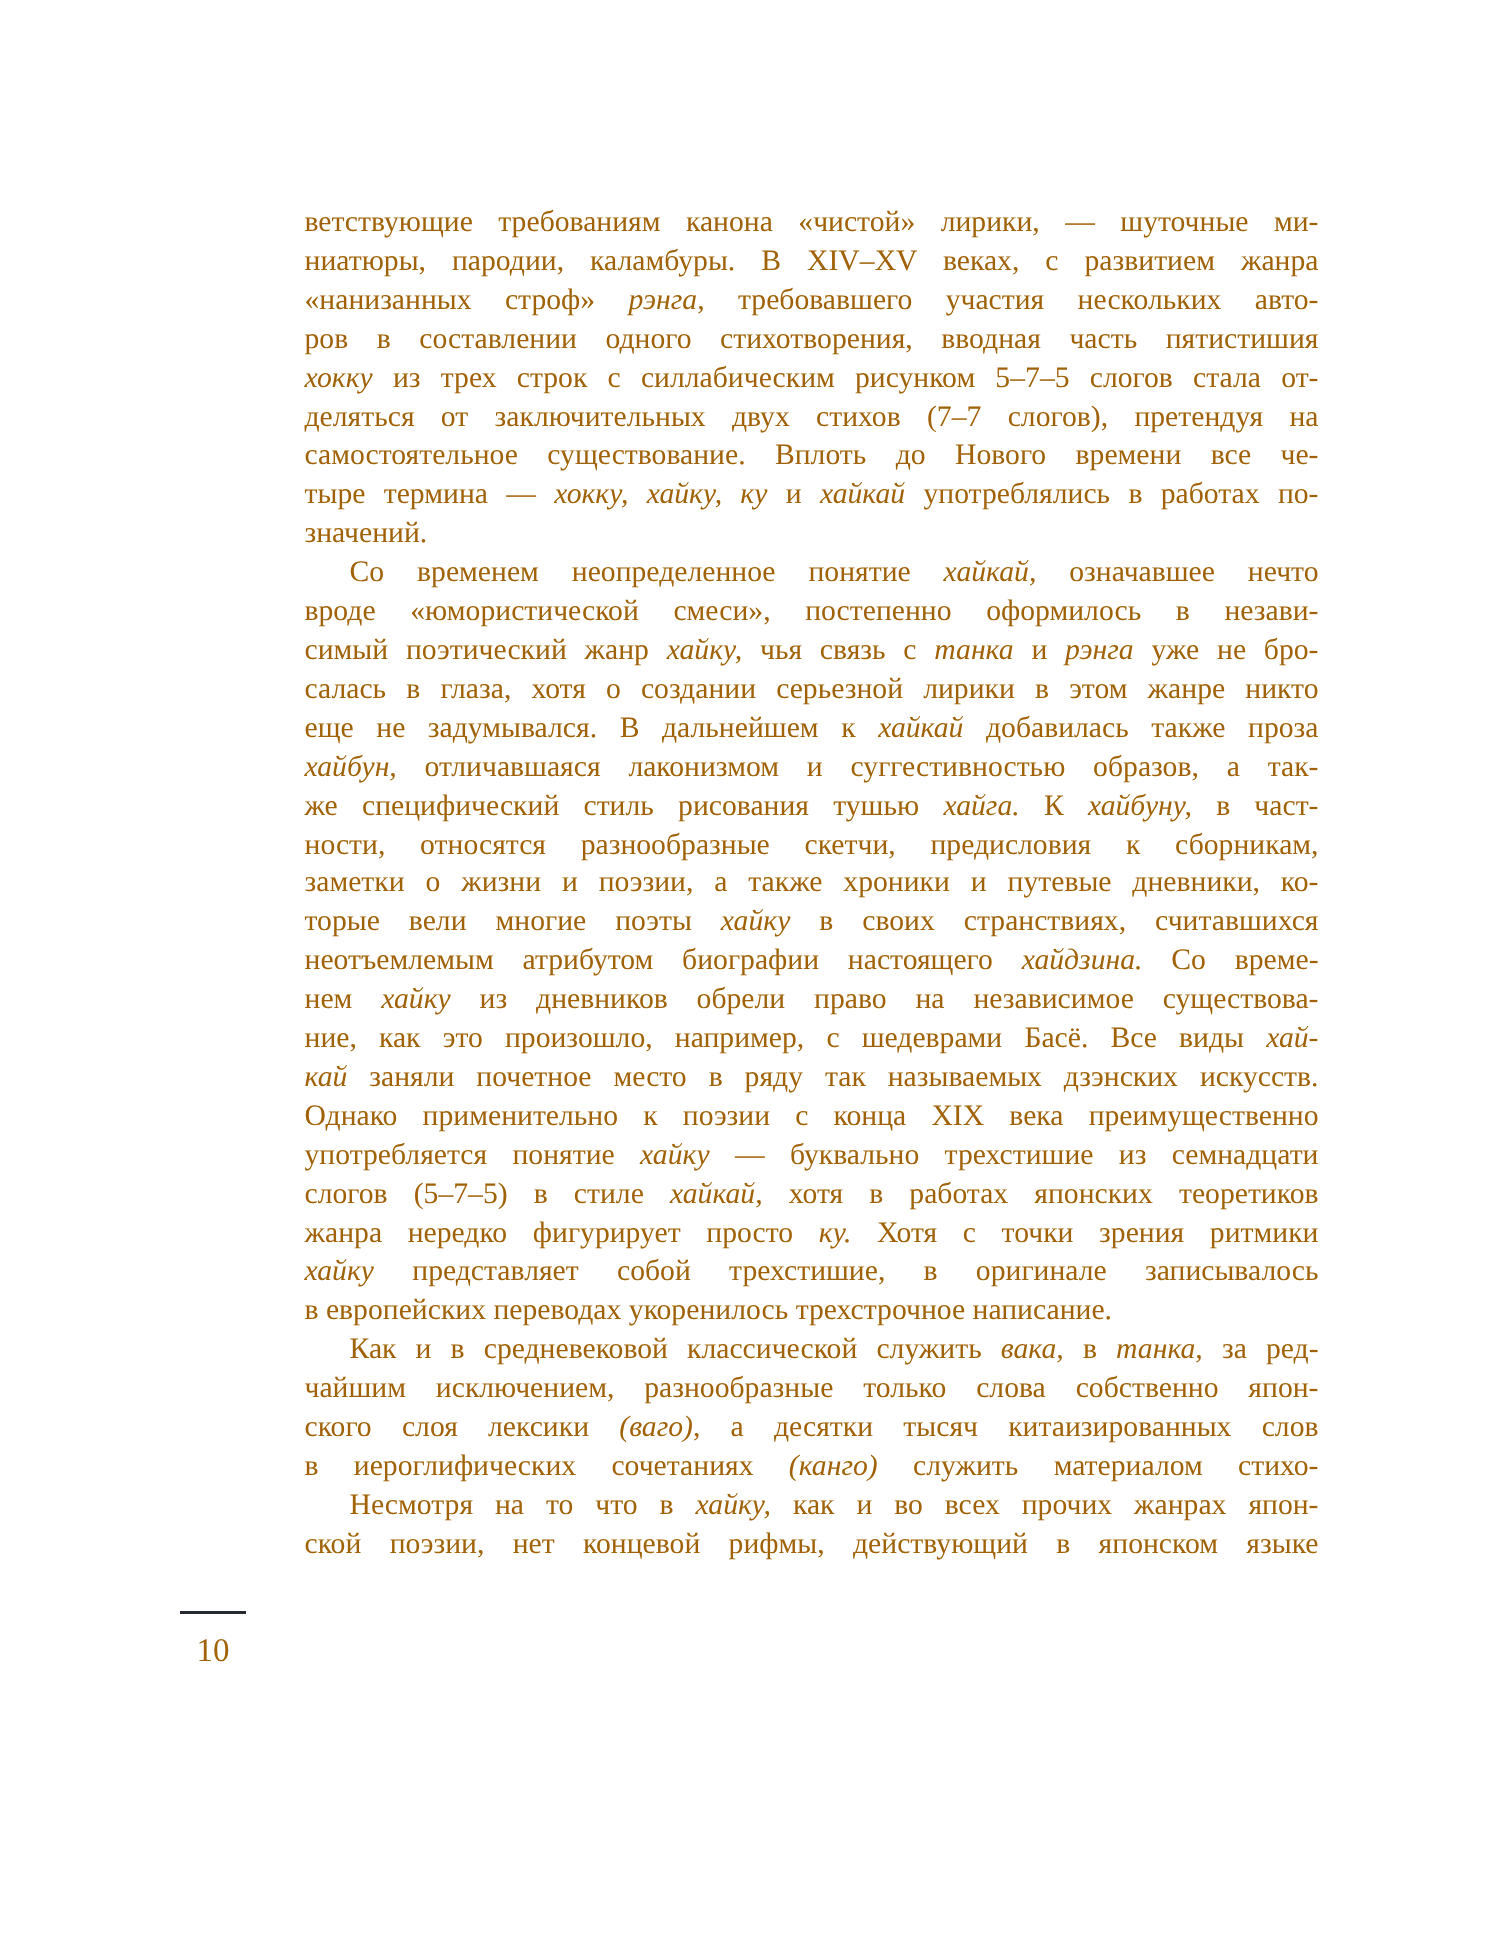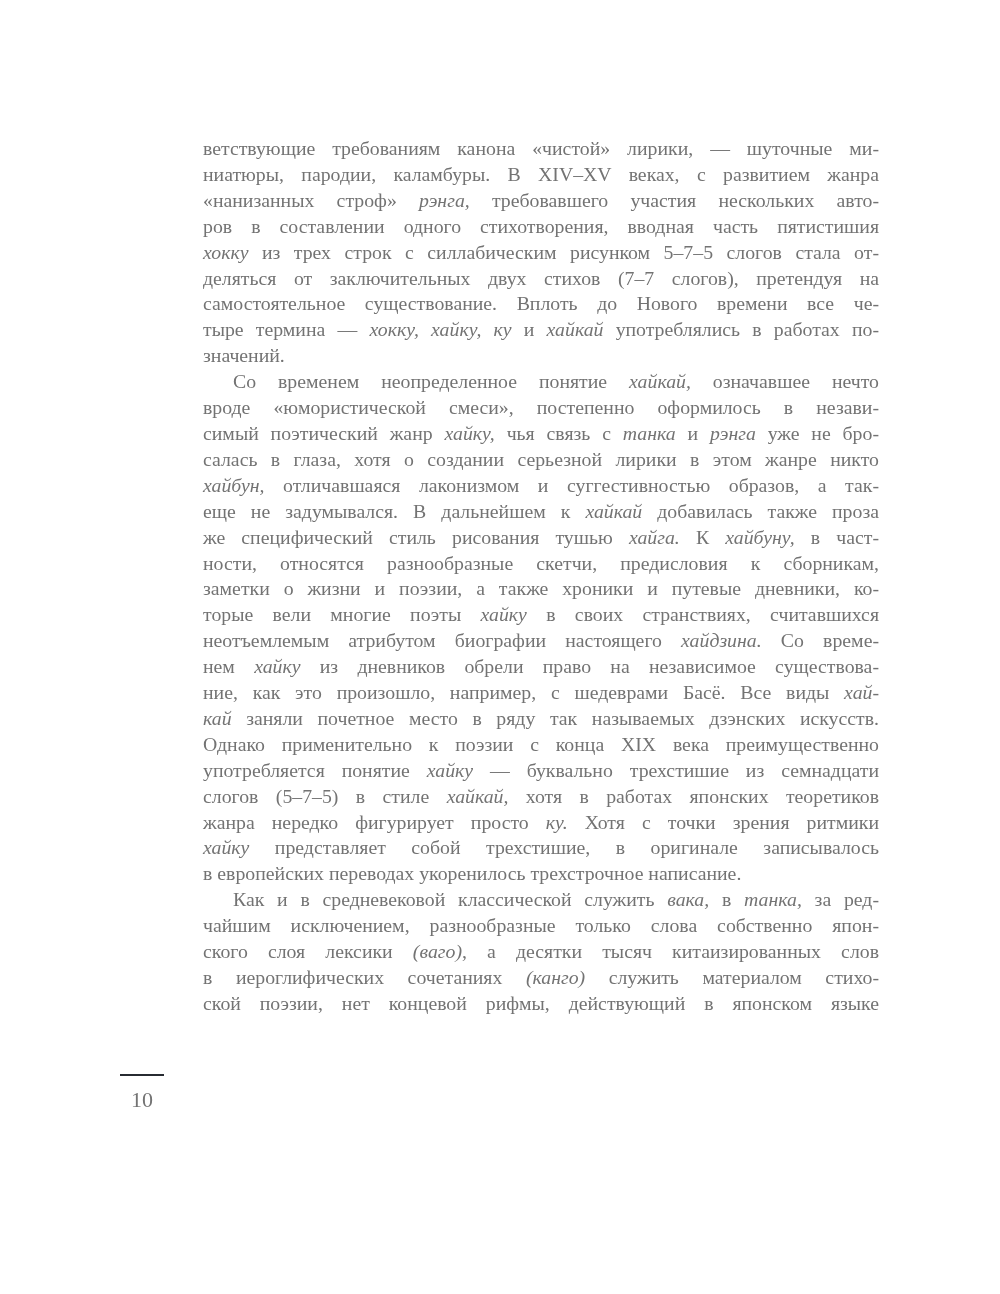--- a/index.html
+++ b/index.html
@@ -6,21 +6,21 @@
     margin: 0;
     padding: 0;
     background: #ffffff;
   }
   .page {
     position: relative;
     width: 1000px;
     height: 1294px;
     background: #ffffff;
     font-family: "Liberation Serif", "DejaVu Serif", serif;
-    color: #737373;
+    color: #a16207;
     overflow: hidden;
   }
   .text-block {
     position: absolute;
     left: 203px;
     top: 136px;
     width: 676px;
     font-size: 19.8px;
     line-height: 25.9px;
   }
@@ -67,37 +67,38 @@
       <div class="line"><span>ров в составлении одного стихотворения, вводная часть пятистишия</span></div>
       <div class="line"><i>хокку</i><span> из трех строк с силлабическим рисунком 5–7–5 слогов стала от-</span></div>
       <div class="line"><span>деляться от заключительных двух стихов (7–7 слогов), претендуя на</span></div>
       <div class="line"><span>самостоятельное существование. Вплоть до Нового времени все че-</span></div>
       <div class="line"><span>тыре термина — </span><i>хокку, хайку, ку</i><span> и </span><i>хайкай</i><span> употреблялись в работах по-</span></div>
       <div class="line end"><span>значений.</span></div>
       <div class="line indent"><span>Со временем неопределенное понятие </span><i>хайкай,</i><span> означавшее нечто</span></div>
       <div class="line"><span>вроде «юмористической смеси», постепенно оформилось в незави-</span></div>
       <div class="line"><span>симый поэтический жанр </span><i>хайку,</i><span> чья связь с </span><i>танка</i><span> и </span><i>рэнга</i><span> уже не бро-</span></div>
       <div class="line"><span>салась в глаза, хотя о создании серьезной лирики в этом жанре никто</span></div>
+      <div class="line"><span>еще не задумывался. В дальнейшем к </span><i>хайкай</i><span> добавилась также проза</span></div>
       <div class="line"><i>хайбун,</i><span> отличавшаяся лаконизмом и суггестивностью образов, а так-</span></div>
-      <div class="line"><span>еще не задумывался. В дальнейшем к </span><i>хайкай</i><span> добавилась также проза</span></div>
       <div class="line"><span>же специфический стиль рисования тушью </span><i>хайга.</i><span> К </span><i>хайбуну,</i><span> в част-</span></div>
       <div class="line"><span>ности, относятся разнообразные скетчи, предисловия к сборникам,</span></div>
       <div class="line"><span>заметки о жизни и поэзии, а также хроники и путевые дневники, ко-</span></div>
       <div class="line"><span>торые вели многие поэты </span><i>хайку</i><span> в своих странствиях, считавшихся</span></div>
       <div class="line"><span>неотъемлемым атрибутом биографии настоящего </span><i>хайдзина.</i><span> Со време-</span></div>
       <div class="line"><span>нем </span><i>хайку</i><span> из дневников обрели право на независимое существова-</span></div>
       <div class="line"><span>ние, как это произошло, например, с шедеврами Басё. Все виды </span><i>хай-</i></div>
       <div class="line"><i>кай</i><span> заняли почетное место в ряду так называемых дзэнских искусств.</span></div>
       <div class="line"><span>Однако применительно к поэзии с конца XIX века преимущественно</span></div>
       <div class="line"><span>употребляется понятие </span><i>хайку</i><span> — буквально трехстишие из семнадцати</span></div>
       <div class="line"><span>слогов (5–7–5) в стиле </span><i>хайкай,</i><span> хотя в работах японских теоретиков</span></div>
       <div class="line"><span>жанра нередко фигурирует просто </span><i>ку.</i><span> Хотя с точки зрения ритмики</span></div>
       <div class="line"><i>хайку</i><span> представляет собой трехстишие, в оригинале записывалось</span></div>
       <div class="line end"><span>в европейских переводах укоренилось трехстрочное написание.</span></div>
       <div class="line indent"><span>Как и в средневековой классической служить </span><i>вака,</i><span> в </span><i>танка,</i><span> за ред-</span></div>
       <div class="line"><span>чайшим исключением, разнообразные только слова собственно япон-</span></div>
       <div class="line"><span>ского слоя лексики </span><i>(ваго)</i><span>, а десятки тысяч китаизированных слов</span></div>
       <div class="line"><span>в иероглифических сочетаниях </span><i>(канго)</i><span> служить материалом стихо-</span></div>
+      <div class="line indent"><span>Несмотря на то что в </span><i>хайку,</i><span> как и во всех прочих жанрах япон-</span></div>
       <div class="line"><span>ской поэзии, нет концевой рифмы, действующий в японском языке</span></div>
     </main>
   <div class="footer-rule"></div>
   <div class="page-number">10</div>
 </div>
 
 </body></html>

